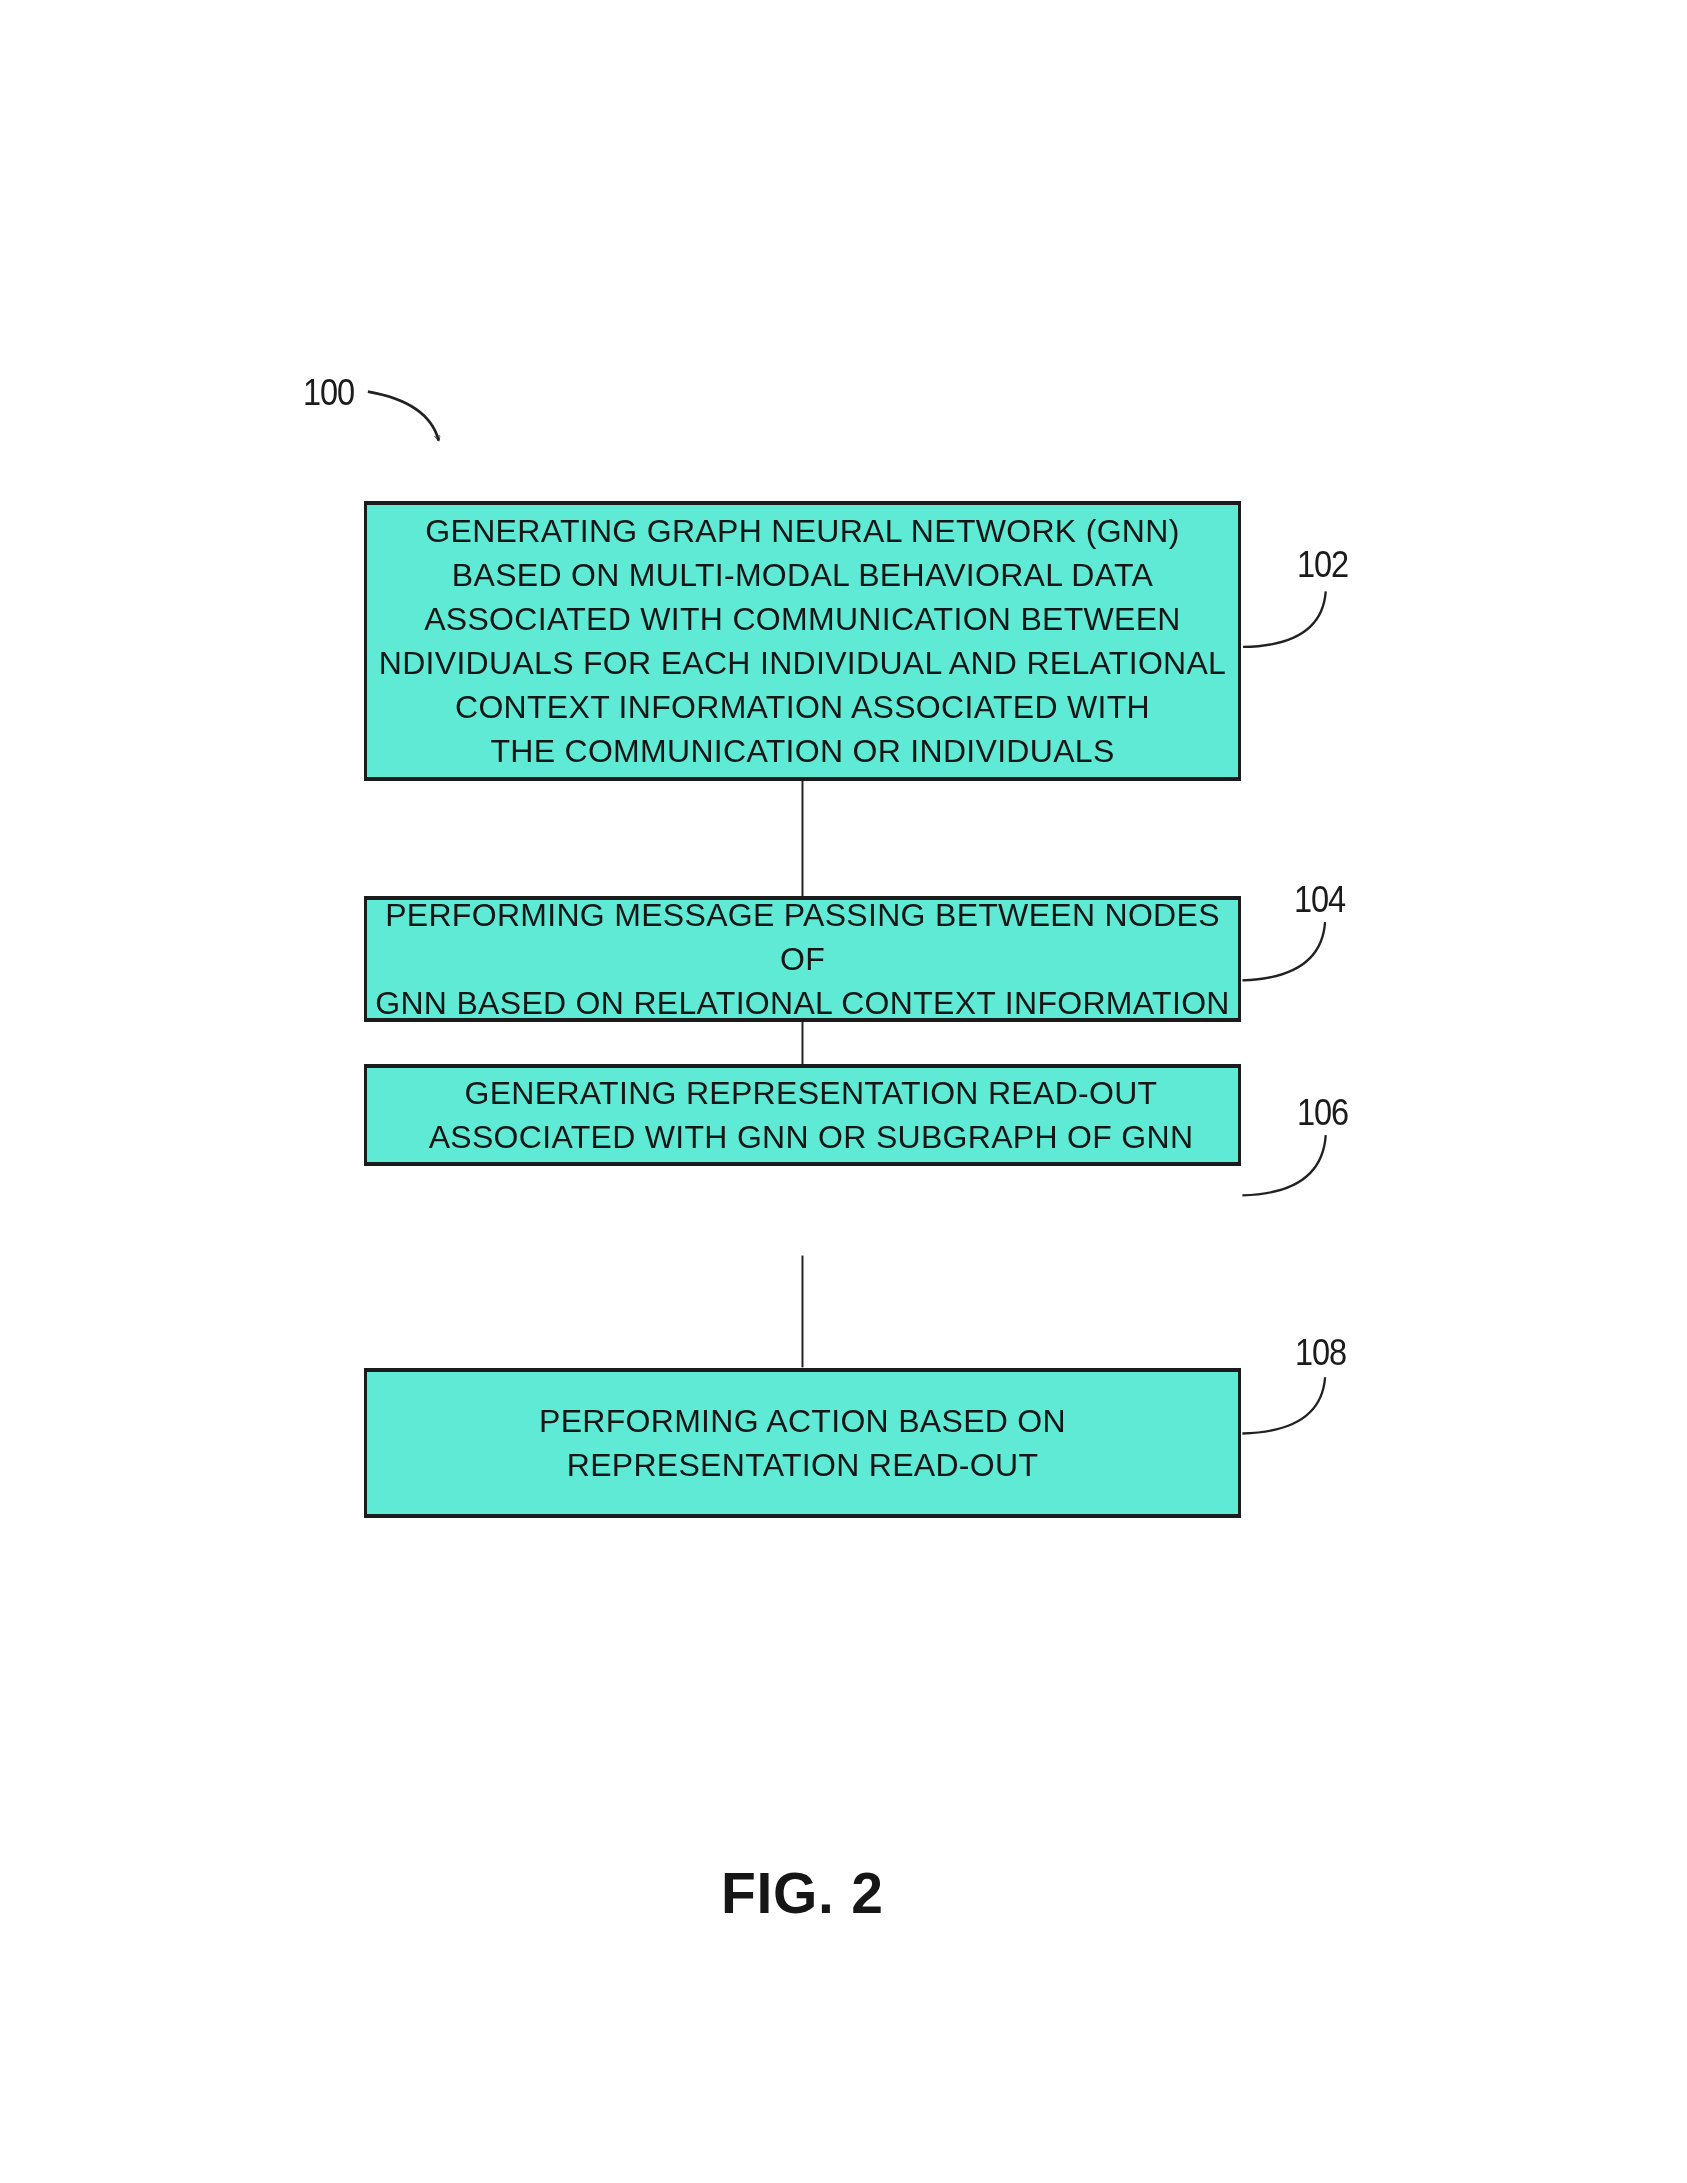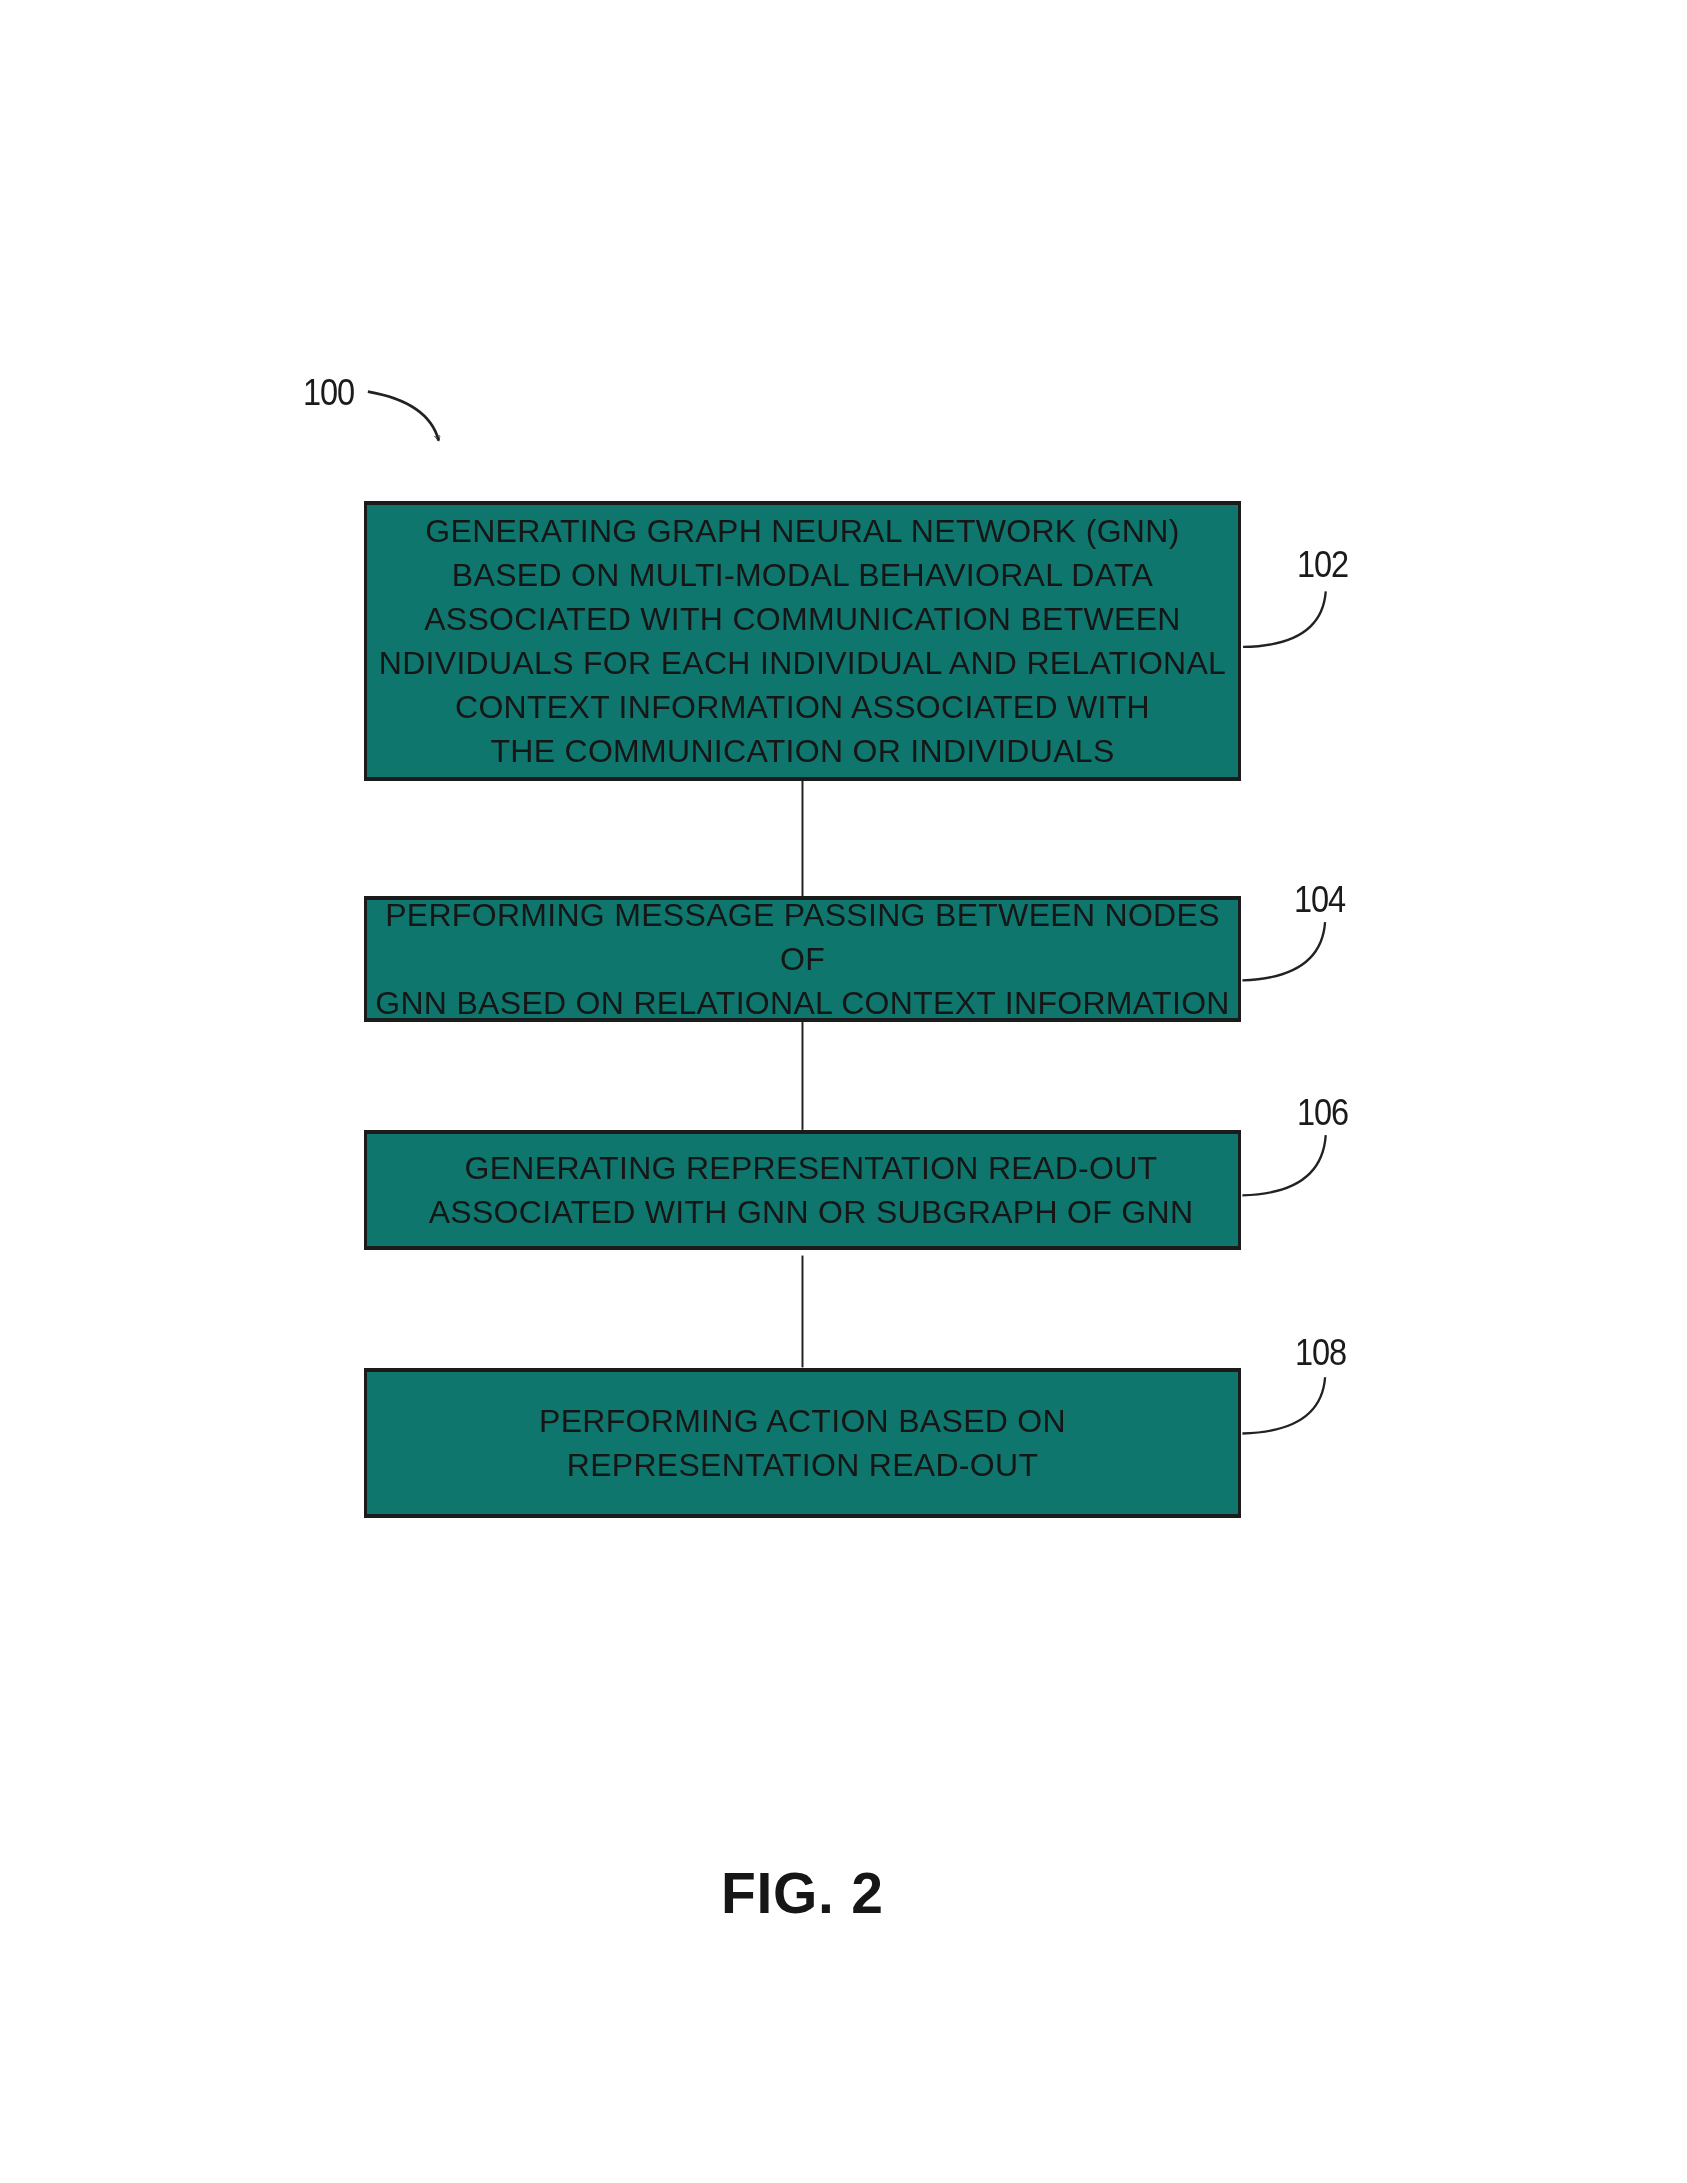--- a/index.html
+++ b/index.html
@@ -40,29 +40,29 @@
   .ref-104{left:1294px;top:879px;}
   .ref-106{left:1297px;top:1092px;}
   .ref-108{left:1295px;top:1332px;}
 
   
   .fbox{
     position:absolute;left:364px;width:877px;
     box-sizing:border-box;
     border:3.3px solid #1b1b1b;
     border-top-width:4.6px;border-bottom-width:4px;
-    background:#0f766e;
+    background:#5eead4;
     display:flex;align-items:center;justify-content:center;
     text-align:center;white-space:pre-line;
     font-size:32px;line-height:44px;color:#161616;
     letter-spacing:0.3px;
   }
   .fbox.b1{top:501px;height:280px;}
   .fbox.b2{top:896px;height:126px;}
-  .fbox.b3{top:1130px;height:120px;padding-left:17px;}
+  .fbox.b3{top:1064px;height:102px;padding-left:17px;}
   .fbox.b4{top:1368px;height:150px;}
 
   
   .fig-cap{
     position:absolute;left:721px;top:1860px;
     font-size:57px;font-weight:bold;color:#161616;
     letter-spacing:0.7px;white-space:nowrap;
   }
 </style>
 </head>

